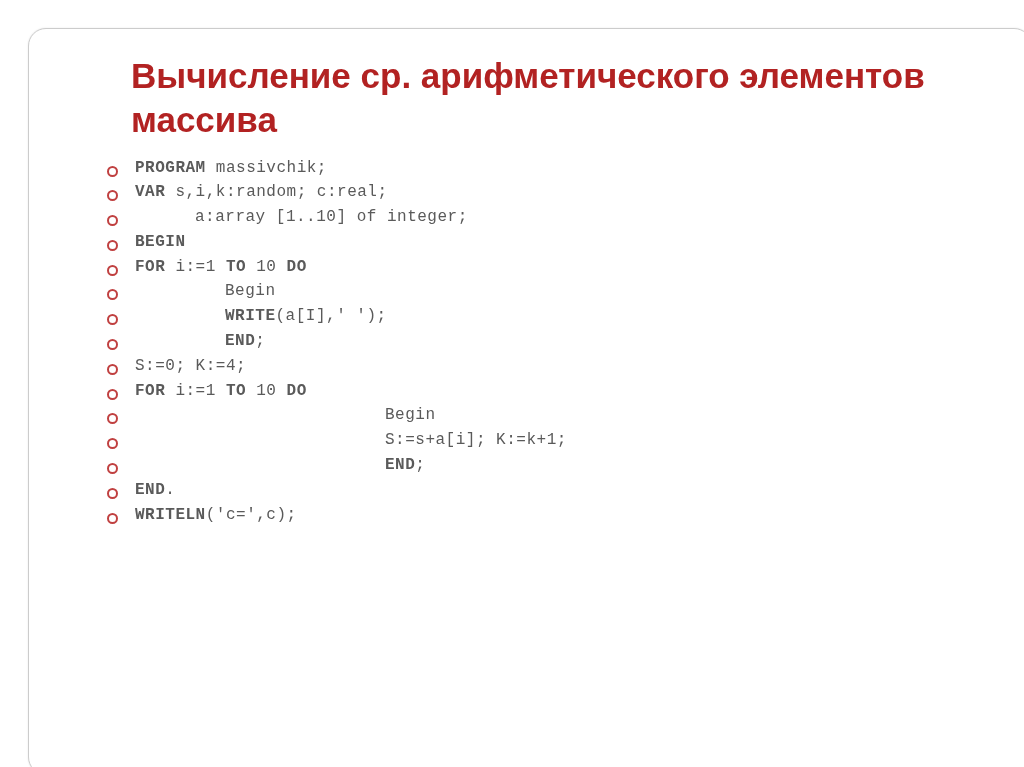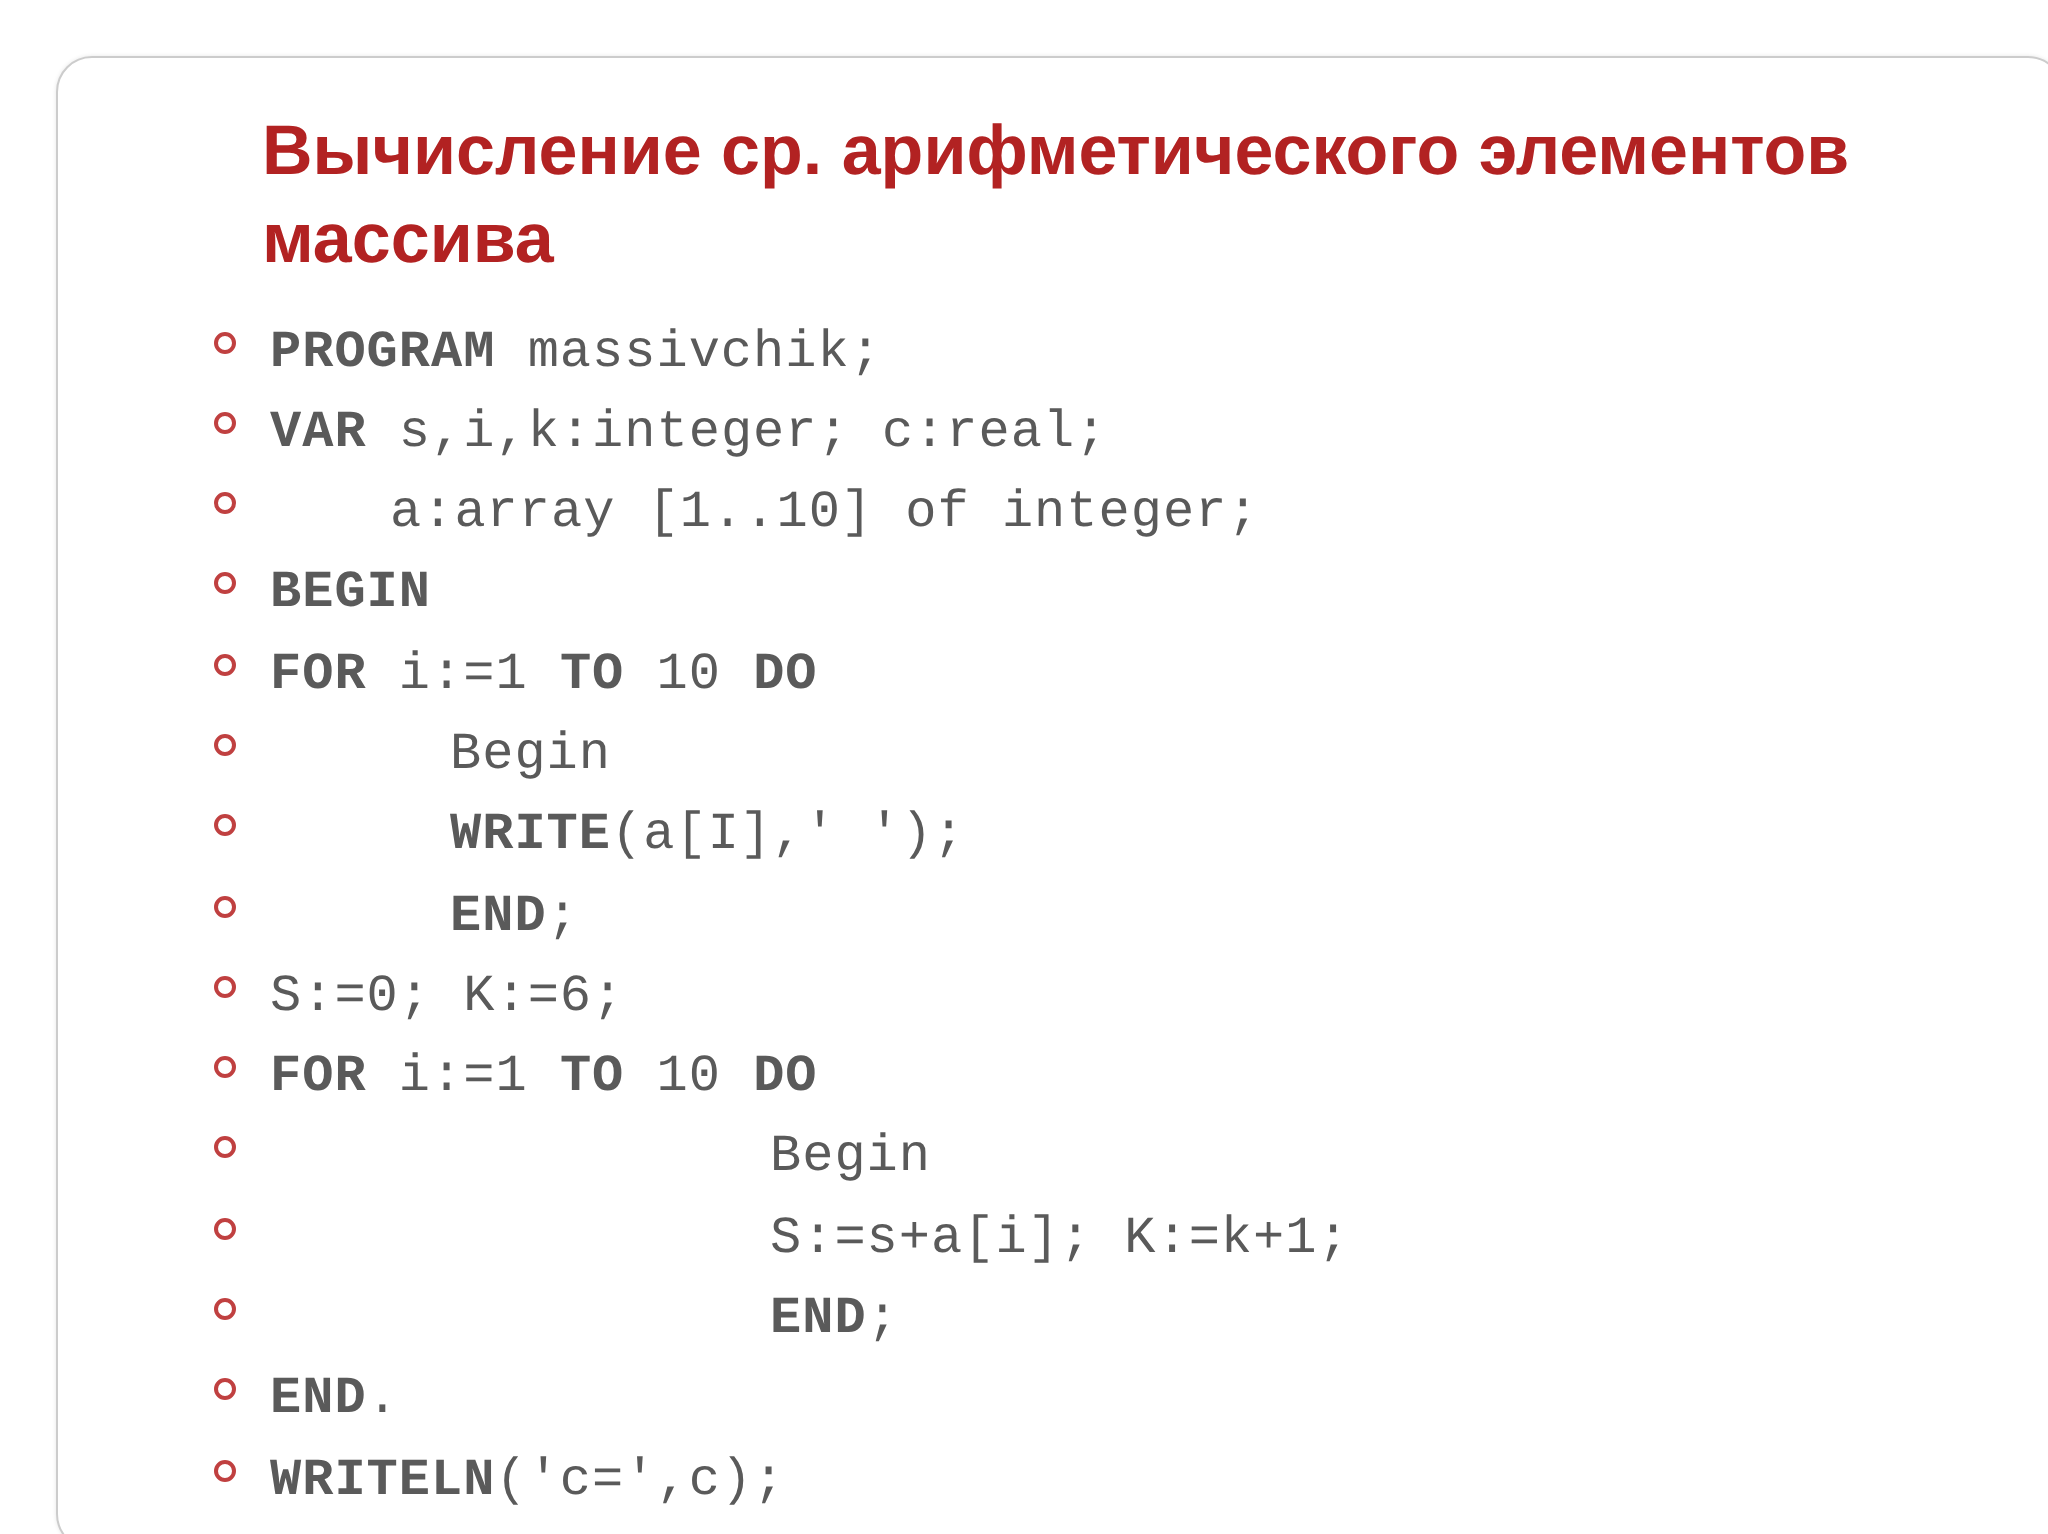--- a/index.html
+++ b/index.html
@@ -38,21 +38,21 @@
     
     .bullet-list {
       list-style: none;
       padding-left: 38px;
     }
     
     .bullet-item {
       position: relative;
       padding-left: 28px;
       font-family: 'Courier New', Courier, monospace;
-      font-size: 26px;
+      font-size: 16px;
       line-height: 1.55;
       color: #5a5a5a;
       letter-spacing: 0.5px;
     }
     
     .bullet-item::before {
       content: '';
       position: absolute;
       left: 0;
       top: 10px;
@@ -87,42 +87,42 @@
 <body>
 
 <div class="slide">
   <h1 class="heading">Вычисление  ср. арифметического элементов массива</h1>
 
   <ul class="bullet-list">
     <li class="bullet-item">
       <span class="bold">Program</span><span> massivchik;</span>
     </li>
     <li class="bullet-item">
-      <span class="bold">var</span><span> s,i,k:integer; c:real;</span>
+      <span class="bold">var</span><span> s,i,k:random; c:real;</span>
     </li>
     <li class="bullet-item">
       <span class="indent1"></span><span>a:array [1..10] of integer;</span>
     </li>
     <li class="bullet-item">
       <span class="bold">BEGIN</span>
     </li>
     <li class="bullet-item">
       <span class="bold">for</span><span> i:=1 </span><span class="bold">to</span><span> 10 </span><span class="bold">do</span>
     </li>
     <li class="bullet-item">
       <span class="indent2"></span><span>Begin</span>
     </li>
     <li class="bullet-item">
       <span class="indent2"></span><span class="bold">Write</span><span>(a[I],' ');</span>
     </li>
     <li class="bullet-item">
       <span class="indent2"></span><span class="bold">end</span><span>;</span>
     </li>
     <li class="bullet-item">
-      <span>S:=0; K:=6;</span>
+      <span>S:=0; K:=4;</span>
     </li>
     <li class="bullet-item">
       <span class="bold">for</span><span> i:=1 </span><span class="bold">to</span><span> 10 </span><span class="bold">do</span>
     </li>
     <li class="bullet-item">
       <span class="indent3"></span><span>Begin</span>
     </li>
     <li class="bullet-item">
       <span class="indent3"></span><span>S:=s+a[i]; K:=k+1;</span>
     </li>

